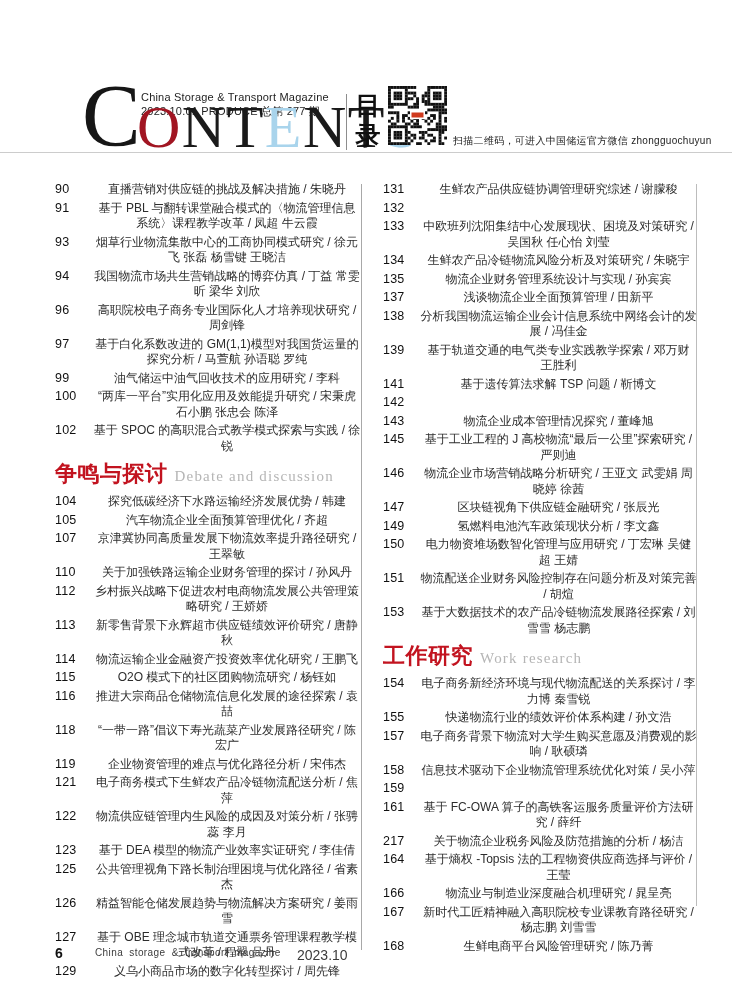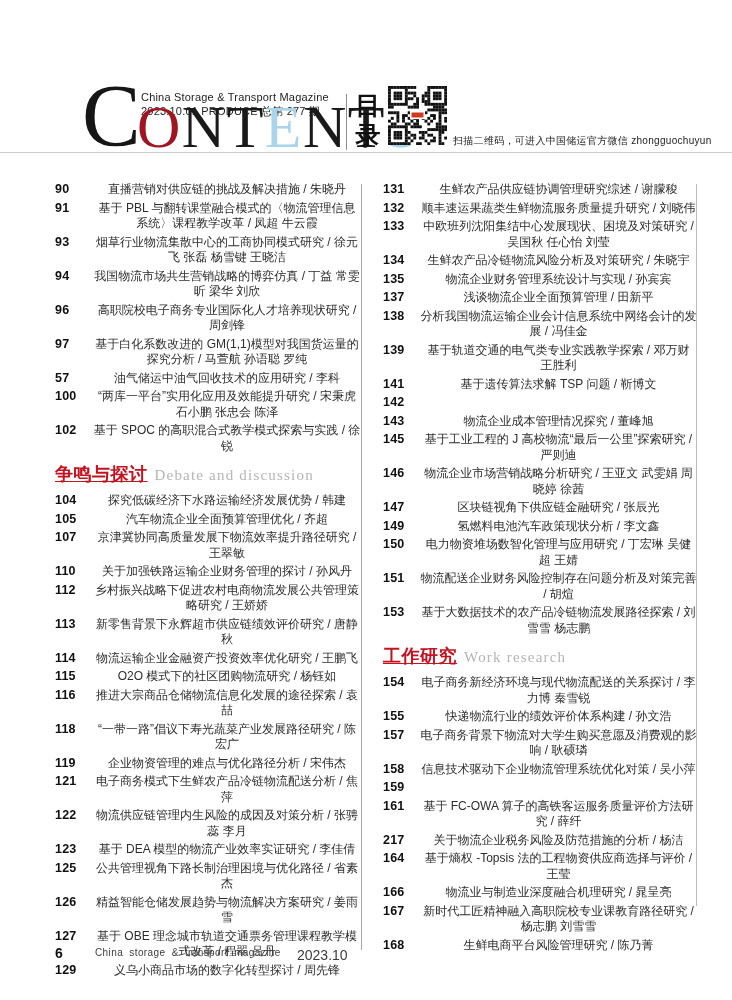--- a/index.html
+++ b/index.html
@@ -30,25 +30,25 @@
   }
   .qr{position:absolute;left:388px;top:86px;width:59px;height:59px;}
   .qr svg{display:block;}
   .qr-caption{position:absolute;left:453px;top:134px;font-size:10px;color:#232323;letter-spacing:0.3px;white-space:nowrap;}
   .hdr-rule{position:absolute;left:0;top:152px;width:732px;height:1px;background:#cccccc;}
   
   .col{position:absolute;top:181px;}
   .col-left{left:55px;width:306px;}
   .col-right{left:383px;width:314px;}
   .entry{display:flex;margin-bottom:2px;}
-  .entry .pg{flex:0 0 38px;font-size:12.5px;font-weight:700;color:#101010;line-height:15.5px;padding-top:1px;letter-spacing:0.2px;}
+  .entry .pg{flex:0 0 38px;font-size:12.5px;font-weight:400;color:#101010;line-height:15.5px;padding-top:1px;letter-spacing:0.2px;}
   .col-right .entry .pg{flex-basis:37px;}
   .entry .tt{flex:1;font-size:12px;line-height:15.5px;color:#2d2d2d;padding-top:1px;text-align:center;}
   .section-head{margin:9px 0 6px 0;line-height:22px;white-space:nowrap;}
-  .section-head .zh{font-size:18px;font-weight:700;color:#c2131f;letter-spacing:0.5px;text-decoration:underline;}
+  .section-head .zh{font-size:22px;font-weight:700;color:#c2131f;letter-spacing:0.5px;}
   .section-head .en{font-family:"Liberation Serif", serif;font-size:15px;color:#b5b5b5;margin-left:7px;letter-spacing:1.2px;}
   .div-center{position:absolute;left:361px;top:184px;width:1px;height:766px;background:#a8a8a8;}
   .div-right{position:absolute;left:696px;top:184px;width:1px;height:722px;background:#bcbcbc;}
   
   .foot{position:absolute;left:55px;top:944px;width:640px;}
   .foot .fpage{font-size:14px;font-weight:700;color:#111;}
   .foot .fmag{position:absolute;left:40px;top:3px;font-size:10px;color:#3c3c3c;letter-spacing:0.4px;word-spacing:3px;white-space:nowrap;}
   .foot .fissue{position:absolute;left:213px;top:3px;font-size:14px;color:#3c3c3c;margin-left:29px;}
 </style>
 </head>
@@ -325,21 +325,21 @@
       </div>
       <div class="entry">
         <span class="pg">96</span>
         <span class="tt">高职院校电子商务专业国际化人才培养现状研究 / 周剑锋</span>
       </div>
       <div class="entry">
         <span class="pg">97</span>
         <span class="tt">基于白化系数改进的 GM(1,1)模型对我国货运量的探究分析 / 马萱航 孙语聪 罗纯</span>
       </div>
       <div class="entry">
-        <span class="pg">57</span>
+        <span class="pg">99</span>
         <span class="tt">油气储运中油气回收技术的应用研究 / 李科</span>
       </div>
       <div class="entry">
         <span class="pg">100</span>
         <span class="tt">“两库一平台”实用化应用及效能提升研究 / 宋秉虎 石小鹏 张忠会 陈泽</span>
       </div>
       <div class="entry">
         <span class="pg">102</span>
         <span class="tt">基于 SPOC 的高职混合式教学模式探索与实践 / 徐锐</span>
       </div>
@@ -418,21 +418,20 @@
       </div>
     </div>
   <div class="div-center"></div>
   <div class="col col-right" id="col-right">
       <div class="entry">
         <span class="pg">131</span>
         <span class="tt">生鲜农产品供应链协调管理研究综述 / 谢朦稄</span>
       </div>
       <div class="entry">
         <span class="pg">132</span>
-        <span class="tt">顺丰速运果蔬类生鲜物流服务质量提升研究 / 刘晓伟</span>
       </div>
       <div class="entry">
         <span class="pg">133</span>
         <span class="tt">中欧班列沈阳集结中心发展现状、困境及对策研究 / 吴国秋 任心怡 刘莹</span>
       </div>
       <div class="entry">
         <span class="pg">134</span>
         <span class="tt">生鲜农产品冷链物流风险分析及对策研究 / 朱晓宇</span>
       </div>
       <div class="entry">

